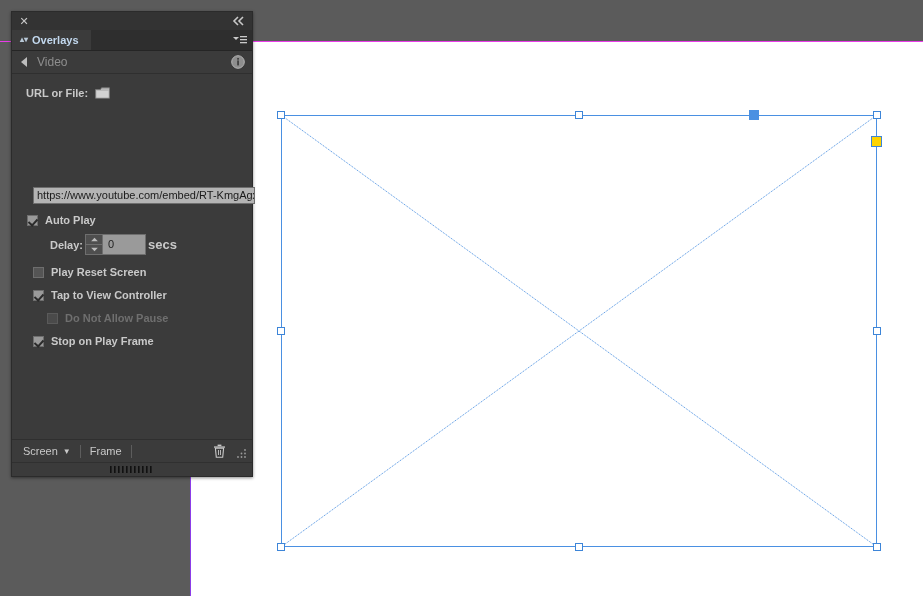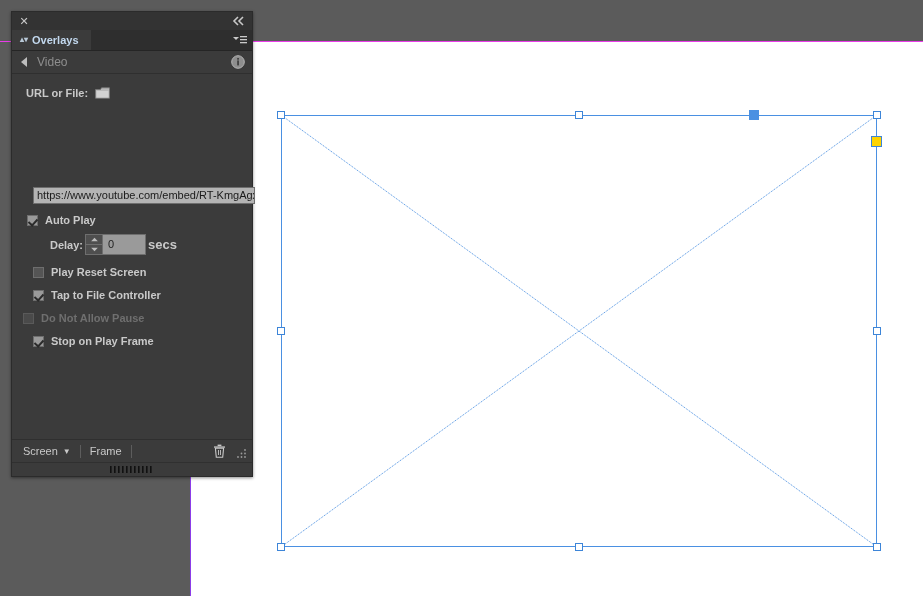--- a/index.html
+++ b/index.html
@@ -211,24 +211,24 @@
       <span id="secs-label">secs</span>
     </div>
 
     <div class="checkrow" style="left:21px;top:179px;">
       <span class="checkbox"></span>
       <span class="check-label">Play Reset Screen</span>
     </div>
 
     <div class="checkrow" style="left:21px;top:202px;">
       <span class="checkbox checked"></span>
-      <span class="check-label">Tap to File Controller</span>
-    </div>
-
-    <div class="checkrow" style="left:11px;top:225px;">
+      <span class="check-label">Tap to View Controller</span>
+    </div>
+
+    <div class="checkrow" style="left:35px;top:225px;">
       <span class="checkbox disabled"></span>
       <span class="check-label disabled">Do Not Allow Pause</span>
     </div>
 
     <div class="checkrow" style="left:21px;top:248px;">
       <span class="checkbox checked"></span>
       <span class="check-label">Stop on Play Frame</span>
     </div>
 
   </div>

